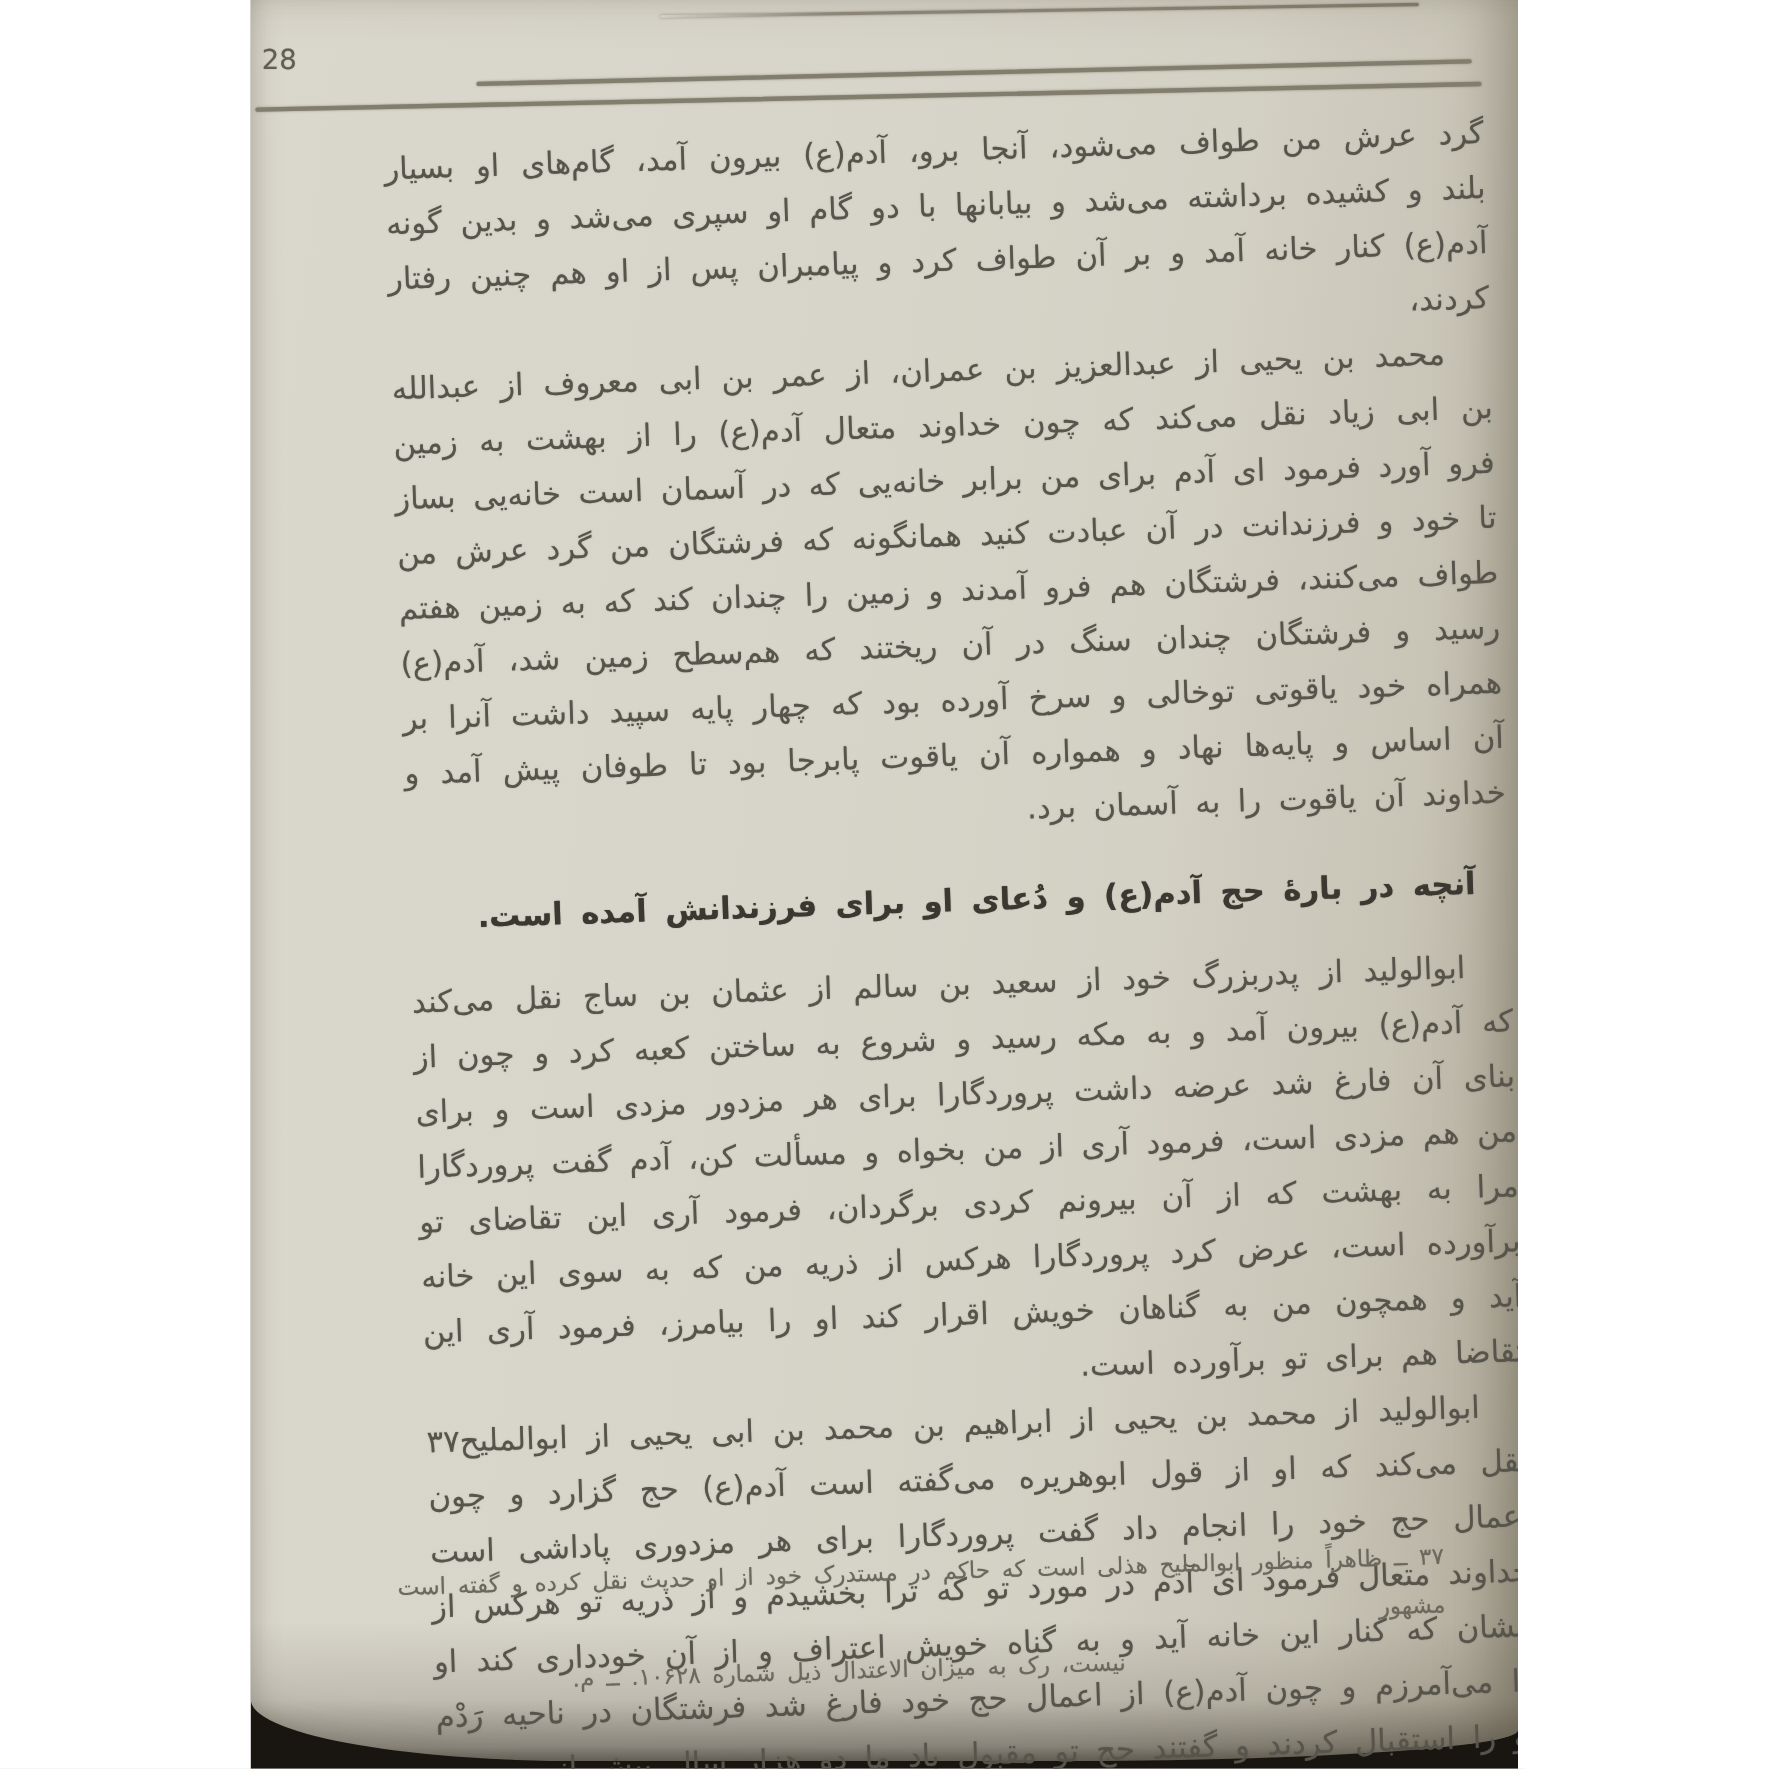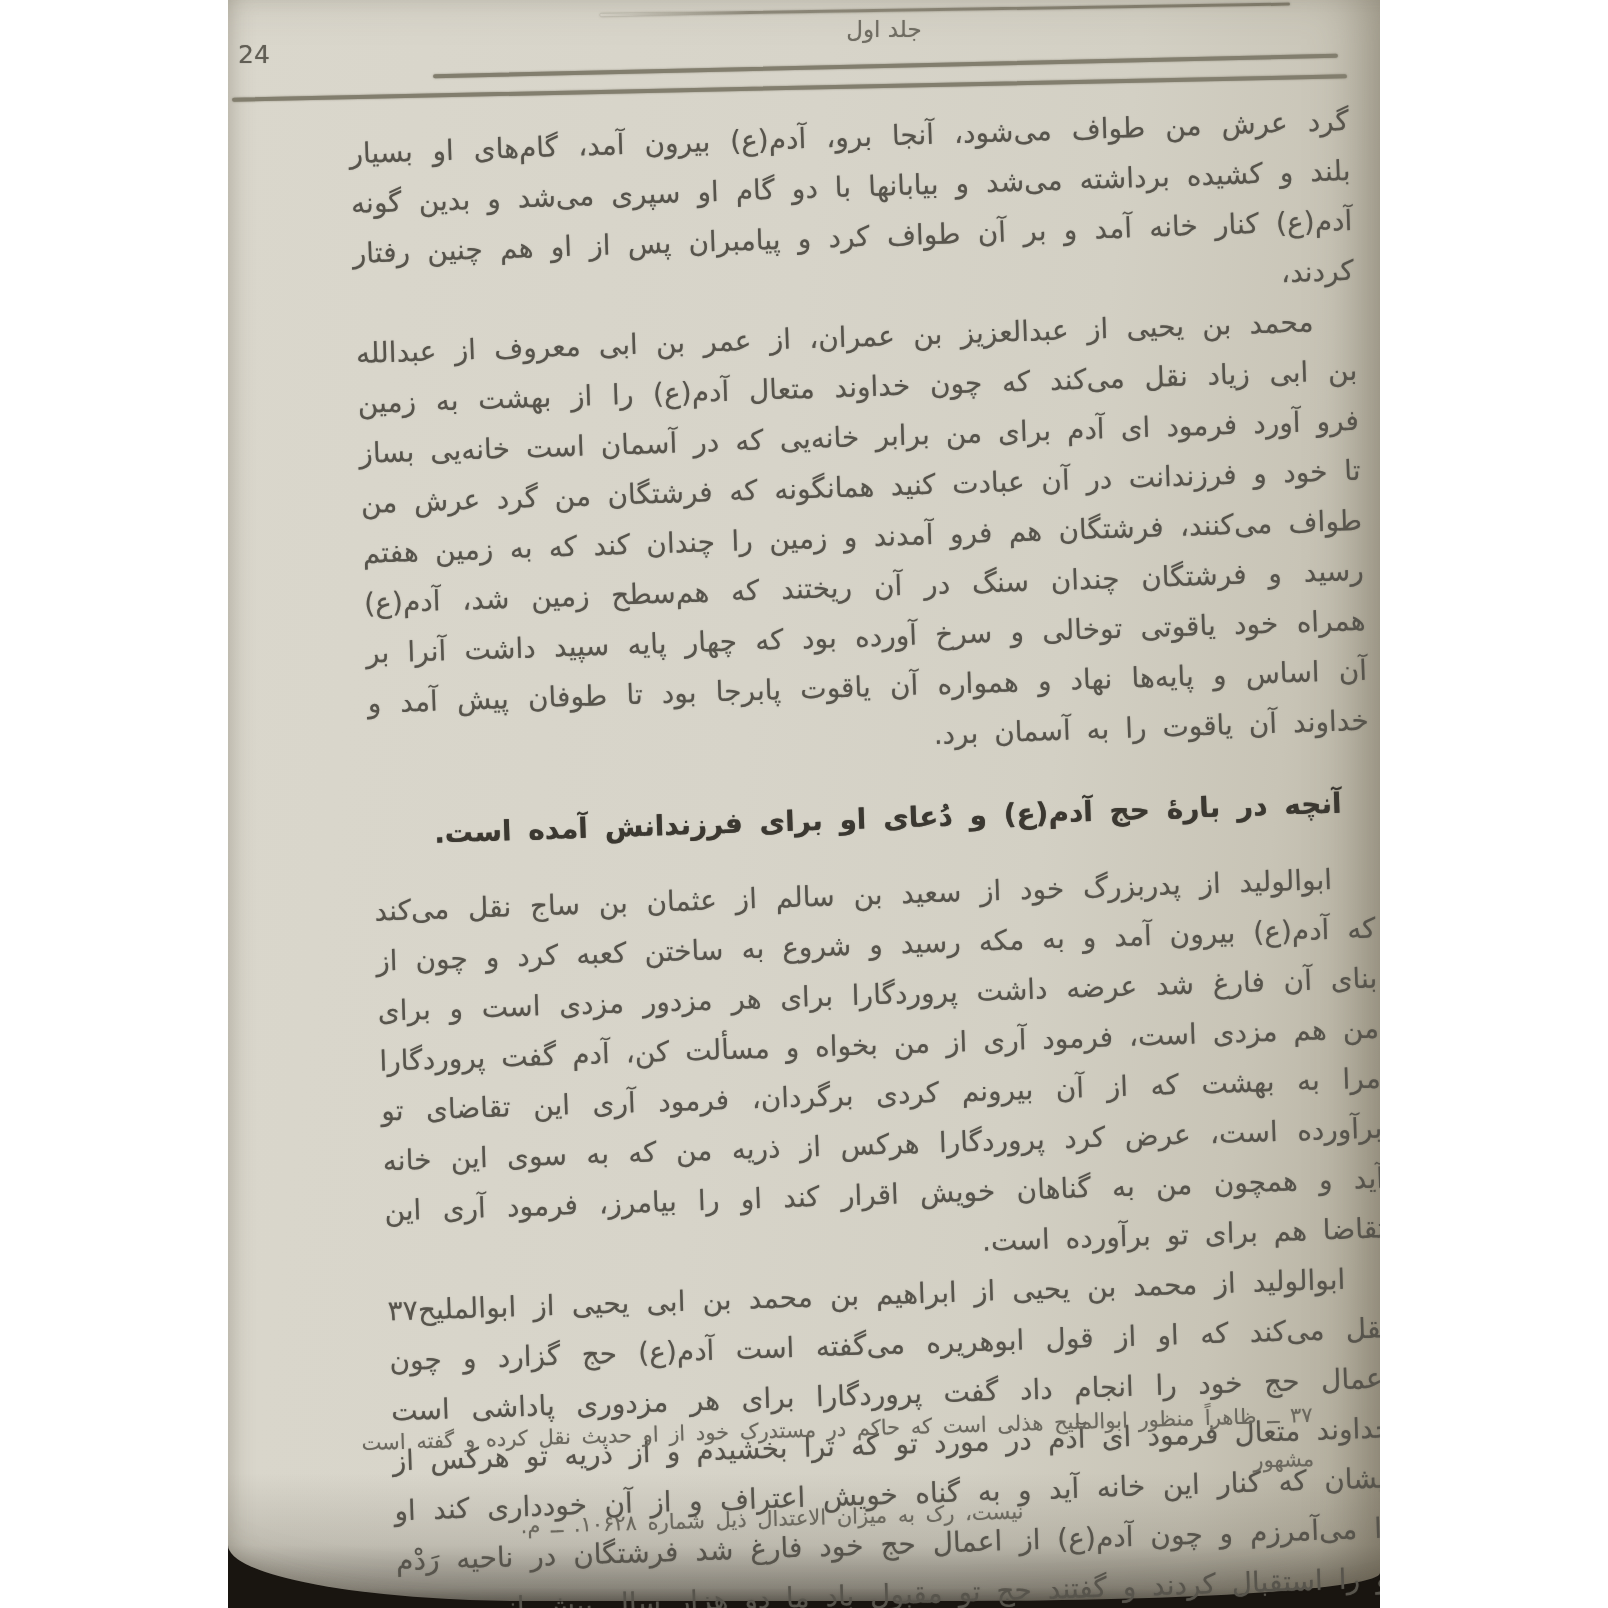--- a/index.html
+++ b/index.html
@@ -60,25 +60,24 @@
 </style>
 </head>
 <body>
 
 <div class="canvas">
   <div class="page">
     <div class="paper">
 
       <div class="rule rule-a"></div>
 
-      <div class="running-title" dir="rtl">جلد اول</div>
 
       <div class="rule rule-b"></div>
 
-      <div class="page-number" dir="rtl">24</div>
+      <div class="page-number" dir="rtl">28</div>
 
       <div class="rule rule-c"></div>
 
       <div class="body-text" id="body-blocks" dir="rtl">
           <p>گرد عرش من طواف می‌شود، آنجا برو، آدم(ع) بیرون آمد، گام‌های او بسیار بلند و کشیده برداشته می‌شد و بیابانها با دو گام او سپری می‌شد و بدین گونه آدم(ع) کنار خانه آمد و بر آن طواف کرد و پیامبران پس از او هم چنین رفتار کردند،</p>
           <p class="indent">محمد بن یحیی از عبدالعزیز بن عمران، از عمر بن ابی معروف از عبدالله بن ابی زیاد نقل می‌کند که چون خداوند متعال آدم(ع) را از بهشت به زمین فرو آورد فرمود ای آدم برای من برابر خانه‌یی که در آسمان است خانه‌یی بساز تا خود و فرزندانت در آن عبادت کنید همانگونه که فرشتگان من گرد عرش من طواف می‌کنند، فرشتگان هم فرو آمدند و زمین را چندان کند که به زمین هفتم رسید و فرشتگان چندان سنگ در آن ریختند که هم‌سطح زمین شد، آدم(ع) همراه خود یاقوتی توخالی و سرخ آورده بود که چهار پایه سپید داشت آنرا بر آن اساس و پایه‌ها نهاد و همواره آن یاقوت پابرجا بود تا طوفان پیش آمد و خداوند آن یاقوت را به آسمان برد.</p>
           <h2>آنچه در بارهٔ حج آدم(ع) و دُعای او برای فرزندانش آمده است.</h2>
           <p class="indent">ابوالولید از پدربزرگ خود از سعید بن سالم از عثمان بن ساج نقل می‌کند که آدم(ع) بیرون آمد و به مکه رسید و شروع به ساختن کعبه کرد و چون از بنای آن فارغ شد عرضه داشت پروردگارا برای هر مزدور مزدی است و برای من هم مزدی است، فرمود آری از من بخواه و مسألت کن، آدم گفت پروردگارا مرا به بهشت که از آن بیرونم کردی برگردان، فرمود آری این تقاضای تو برآورده است، عرض کرد پروردگارا هرکس از ذریه من که به سوی این خانه آید و همچون من به گناهان خویش اقرار کند او را بیامرز، فرمود آری این تقاضا هم برای تو برآورده است.</p>
           <p class="indent">ابوالولید از محمد بن یحیی از ابراهیم بن محمد بن ابی یحیی از ابوالملیح۳۷ نقل می‌کند که او از قول ابوهریره می‌گفته است آدم(ع) حج گزارد و چون اعمال حج خود را انجام داد گفت پروردگارا برای هر مزدوری پاداشی است خداوند متعال فرمود ای آدم در مورد تو که ترا بخشیدم و از ذریه تو هرکس از ایشان که کنار این خانه آید و به گناه خویش اعتراف و از آن خودداری کند او را می‌آمرزم و چون آدم(ع) از اعمال حج خود فارغ شد فرشتگان در ناحیه رَدْم او را استقبال کردند و گفتند حج تو مقبول باد ما دو هزار سال پیش از</p>
         </div>

